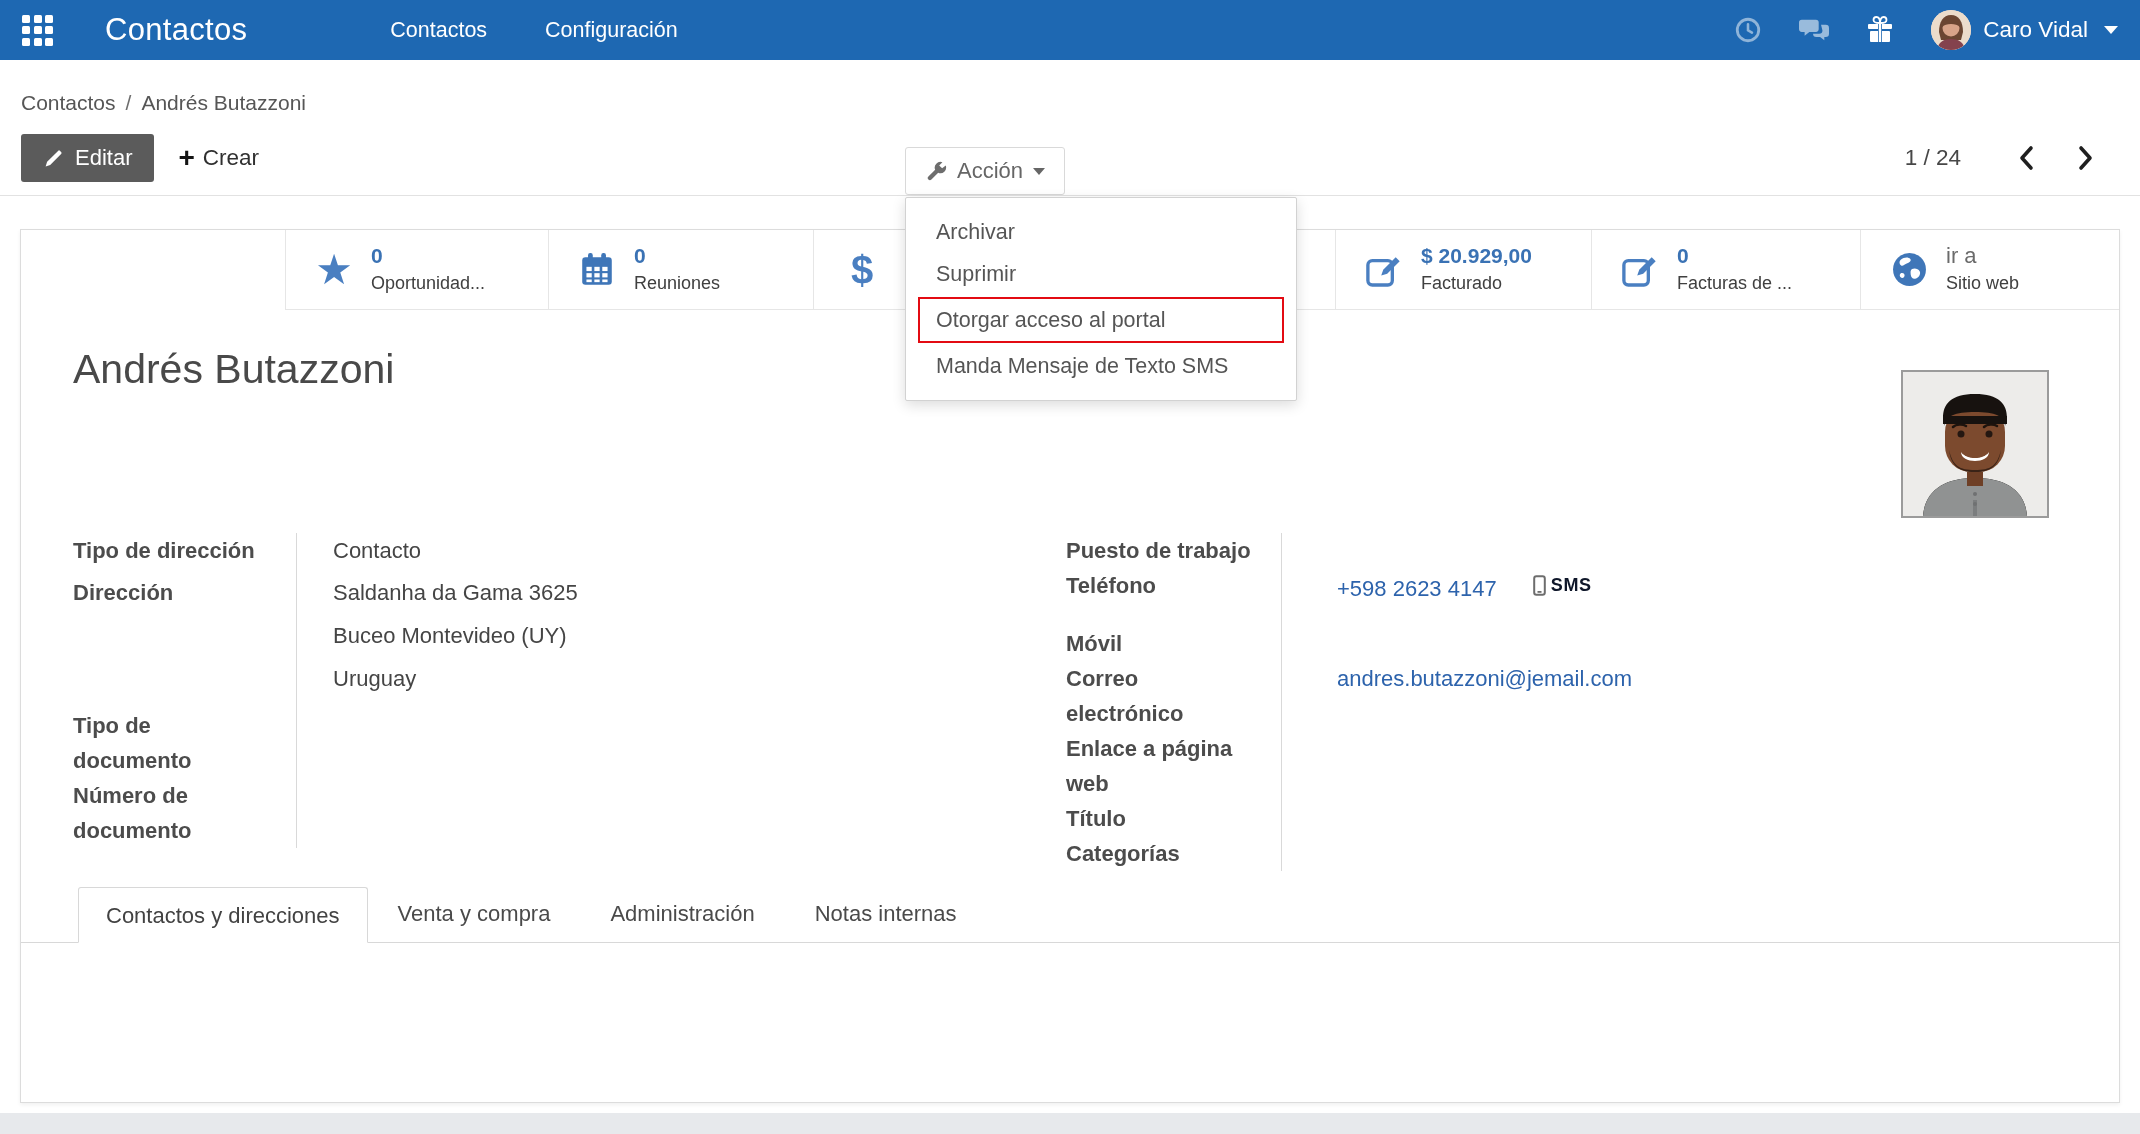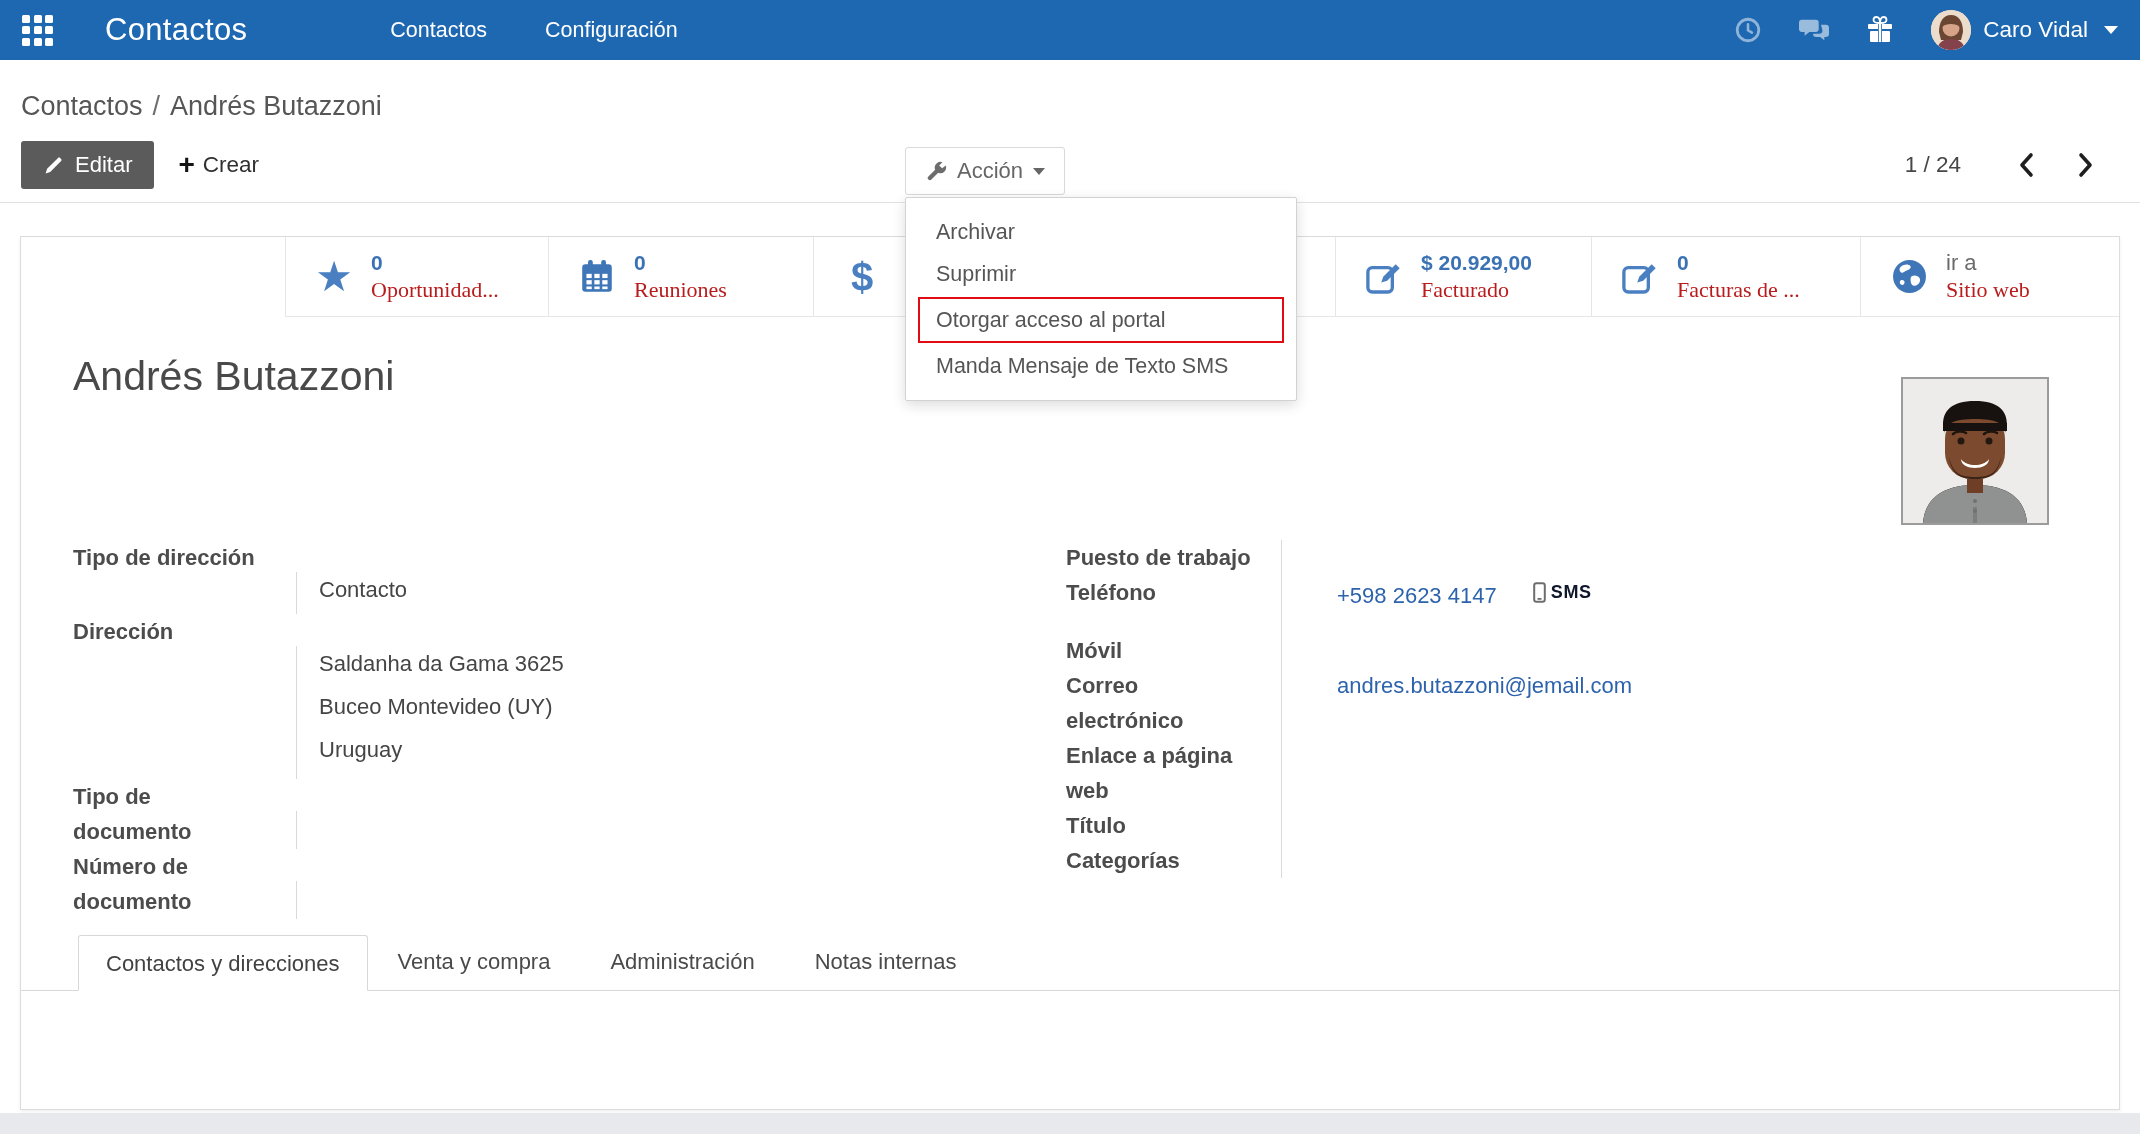--- a/index.html
+++ b/index.html
@@ -15,21 +15,21 @@
   .nav-menus{display:flex;gap:58px;margin-left:143px;font-size:21.5px;}
   .nav-menu{cursor:pointer;}
   .nav-right{margin-left:auto;display:flex;align-items:center;gap:36px;}
   .nav-ico{width:30px;height:30px;display:flex;align-items:center;justify-content:center;cursor:pointer;}
   .user{display:flex;align-items:center;gap:12px;font-size:22.5px;cursor:pointer;}
   .avatar{width:40px;height:40px;border-radius:50%;overflow:hidden;background:#efe0d2;flex:none;}
   .caret{width:0;height:0;border-left:7px solid transparent;border-right:7px solid transparent;border-top:8px solid #fff;margin-left:4px;}
 
   
   .control{padding:31px 21px 0;background:#fff;border-bottom:1px solid #e2e2e2;}
-  .breadcrumb{font-size:27px;color:#565656;}
+  .breadcrumb{font-size:21px;color:#565656;}
   .breadcrumb .bc-parent{cursor:pointer;}
   .bc-sep{margin:0 10px;color:#6d6d6d;}
   .cp-row{display:flex;align-items:center;margin:19px 0 0;height:48px;padding-bottom:0;}
   .cp-row-wrap{padding-bottom:13px;}
   .btn-edit{background:#5b5b5b;color:#fff;font-size:22px;height:48px;padding:0 22px;display:inline-flex;align-items:center;gap:11px;border:none;border-radius:3px;cursor:pointer;font-family:inherit;}
   .btn-create{display:inline-flex;align-items:center;gap:8px;font-size:22.5px;color:#303030;margin-left:24px;background:none;border:none;cursor:pointer;font-family:inherit;}
   .plus{font-size:28px;font-weight:700;color:#141414;line-height:20px;}
   .pager{margin-left:auto;display:flex;align-items:center;font-size:22.5px;color:#474747;margin-right:24px;}
   .pager-chev{background:none;border:none;cursor:pointer;display:flex;align-items:center;}
   .pager-chev.prev{margin-left:56px;}
@@ -40,38 +40,38 @@
   .card{border:1px solid #dcdcdc;height:874px;background:#fff;position:relative;box-shadow:0 2px 4px rgba(0,0,0,.06);}
 
   .stat-row{display:flex;height:80px;}
   .stat-spacer{flex:1;}
   .stat-group{display:flex;border-bottom:1px solid #e6e6e6;border-left:1px solid #e6e6e6;}
   .stat{display:flex;align-items:center;padding:0 14px 0 26px;border-right:1px solid #e6e6e6;gap:15px;cursor:pointer;background:#fff;}
   .stat:last-child{border-right:none;}
   .stat-icon{width:44px;display:flex;justify-content:center;align-items:center;flex:none;}
   .stat-text{display:flex;flex-direction:column;line-height:26.5px;}
   .stat-value{color:#3a72b4;font-weight:700;font-size:21px;}
-  .stat-label{color:#b91c1c;font-size:22px;white-space:nowrap;font-family:Liberation Serif, serif;}
+  .stat-label{color:#404040;font-size:18px;white-space:nowrap;}
   .stat-plain .stat-value{color:#6b6b6b;font-weight:400;font-size:22px;}
   .star-glyph{color:#4a7fc1;font-size:42px;line-height:1;}
   .dollar-glyph{color:#4a7fc1;font-size:40px;font-weight:700;line-height:1;}
 
   .sheet{padding:0 52px;position:relative;}
   .contact-name{font-size:41px;color:#494949;font-weight:500;margin-top:35px;line-height:48px;}
   .photo{position:absolute;top:25px;right:70px;width:148px;height:148px;border:2px solid #9b9b9b;background:#efedea;overflow:hidden;}
 
   .fields{display:flex;margin-top:140px;font-size:22px;line-height:35px;}
   .fcol-left{width:993px;flex:none;}
   .fcol-right{flex:1;}
   .frow{display:flex;}
   .flabel{font-weight:700;color:#4c4c4c;flex:none;}
   .fcol-left .flabel{width:223px;padding-right:33px;}
   .fcol-right .flabel{width:215px;padding-right:30px;}
   .fval{border-left:1px solid #d9d9d9;flex:1;color:#454545;}
-  .fcol-left .fval{padding-left:22px;margin-top:32px;}
+  .fcol-left .fval{padding-left:36px;}
   .fcol-right .fval{padding-left:55px;}
   .pb7 > div{padding-bottom:7px;}
   .addr-line{margin-bottom:8px;}
   .addr-last{margin-bottom:0;padding-bottom:12px;}
   .gap-top > div{padding-top:20px;}
   a.val-link{color:#2d63ac;text-decoration:none;cursor:pointer;}
   .sms{display:inline-flex;align-items:center;gap:5px;margin-left:30px;color:#0f172a;font-weight:700;font-size:18px;letter-spacing:.6px;cursor:pointer;}
 
   
   .tabs{display:flex;align-items:flex-end;border-bottom:1px solid #d8d8d8;margin-top:15px;padding-left:57px;height:57px;}

